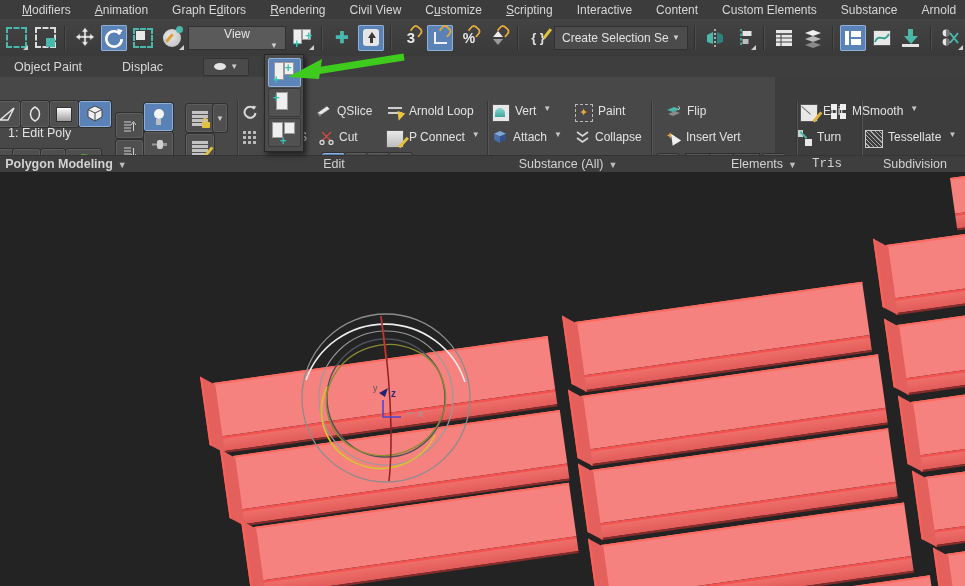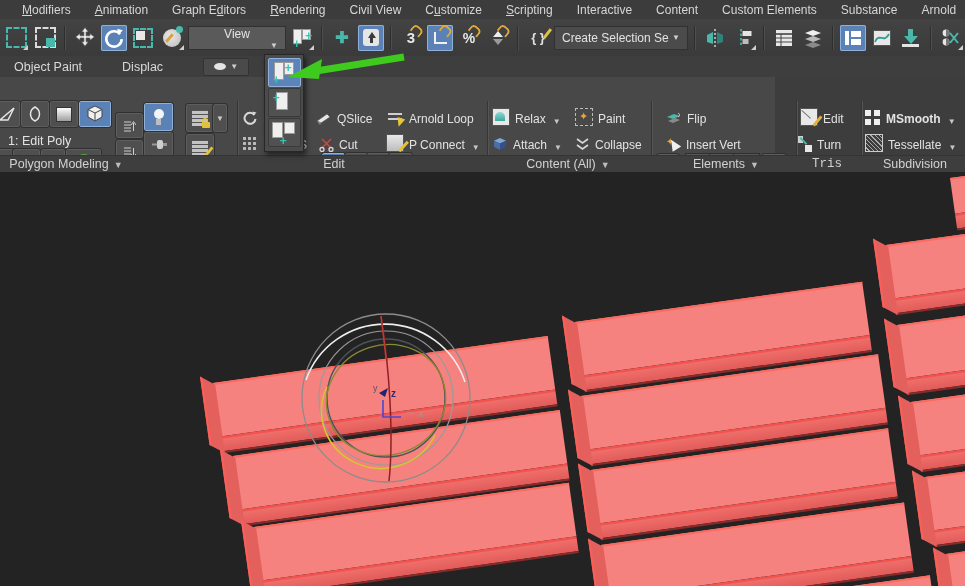--- a/index.html
+++ b/index.html
@@ -44,21 +44,21 @@
   .minbtn i{width:12px;height:7px;background:#e4e4e4;border-radius:50%;display:block;}
   .minbtn em{font-style:normal;font-size:8px;color:#ccc;}
   .rbody{position:absolute;left:0;top:21px;width:965px;height:78px;}
   .rlabels{position:absolute;left:0;top:99px;width:965px;height:17px;
     background:#3e3e3e;border-top:1px solid #343434;}
   .plabel{position:absolute;top:1px;font-size:12.5px;color:#d2d2d2;
     white-space:nowrap;transform:translateX(-50%);}
   .plabel em{font-style:normal;font-size:9px;color:#bdbdbd;margin-left:5px;}
   .vsep{position:absolute;top:24px;height:91px;width:1px;background:#353535;
     border-right:1px solid #555;}
-  .rb{position:absolute;height:22px;display:flex;align-items:flex-end;gap:5px;
+  .rb{position:absolute;height:22px;display:flex;align-items:flex-start;gap:5px;
     color:#e2e2e2;font-size:12px;white-space:nowrap;}
   .rb em{font-style:normal;font-size:8px;color:#c7c7c7;margin-left:2px;}
   .ic{width:16px;height:16px;position:relative;flex:none;display:inline-block;}
   .sq{position:absolute;background:#4f4f4f;border:1px solid #5d5d5d;
     outline:1px solid #303030;border-radius:2px;display:flex;align-items:center;
     justify-content:center;}
   .sq.on{background:#5b82b6;border-color:#8fb0d9;}
   .xyz{position:absolute;width:23px;height:22px;background:#434343;
     border:1px solid #585858;outline:1px solid #2e2e2e;color:#d8d8d8;
     font-size:13px;font-weight:bold;display:flex;align-items:center;justify-content:center;}
@@ -429,21 +429,21 @@
         <i style="position:absolute;right:-2px;bottom:-2px;width:3px;height:13px;background:#e2c23c;transform:rotate(42deg);"></i>
         </span>
       <span>P Connect</span>
         <em>▼</em>
     </div>
 
     <div class="rb" style="left:492px;top:27px;">
       <span class="ic" style="background:#e8e8e8;border:1px solid #555;">
         <i style="position:absolute;left:2px;top:3px;width:10px;height:9px;border-radius:6px 6px 0 0;background:linear-gradient(#8fd8d2,#3ba79e);"></i>
         </span>
-      <span>Relax</span>
+      <span>Vert</span>
         <em>▼</em>
     </div>
     <div class="rb" style="left:492px;top:53px;">
       <svg width="16" height="15" viewBox="0 0 16 15">
         <path d="M8 1 14 3.8 8 6.6 2 3.8z" fill="#7fa8d8"></path>
         <path d="M2 3.8v6L8 13V6.6z" fill="#4a6fa8"></path>
         <path d="M14 3.8v6L8 13V6.6z" fill="#35518a"></path>
         </svg>
       <span>Attach</span>
         <em>▼</em>
@@ -529,21 +529,21 @@
       <span>Turn</span>
     </div>
     <div class="rb" style="left:800px;top:79px;">
       <span class="ic" style="background:#e8e8e8;border:1px solid #555;">
         <i style="position:absolute;left:0;top:0;width:13px;height:1px;background:#777;transform:rotate(42deg);transform-origin:0 0;"></i>
         <i style="position:absolute;left:-2px;bottom:-3px;color:#58a83c;font-style:normal;font-size:9px;">✦</i>
         </span>
       <span>Re-Tri</span>
     </div>
 
-    <div class="rb" style="left:865px;top:27px;font-weight:bold;">
+    <div class="rb" style="left:831px;top:27px;">
       <span class="ic">
         <i style="position:absolute;left:0;top:0;width:6px;height:6px;background:#efefef;"></i>
         <i style="position:absolute;right:1px;top:0;width:6px;height:6px;background:#efefef;"></i>
         <i style="position:absolute;left:0;bottom:1px;width:6px;height:6px;background:#efefef;"></i>
         <i style="position:absolute;right:1px;bottom:1px;width:6px;height:6px;background:#efefef;"></i>
         </span>
       <span>MSmooth</span>
         <em>▼</em>
     </div>
     <div class="rb" style="left:865px;top:53px;">
@@ -560,27 +560,27 @@
     </div>
 
     <div class="vsep" style="left:237px;"></div>
     <div class="vsep" style="left:487px;"></div>
     <div class="vsep" style="left:651px;"></div>
     <div class="vsep" style="left:796px;"></div>
     <div class="vsep" style="left:861px;"></div>
   </div>
 
   <div class="rlabels">
-    <span class="plabel" style="left:66px;">
+    <span class="plabel" style="left:66px;font-weight:bold;">
       <span>Polygon Modeling</span><em>▼</em></span>
     <span class="plabel" style="left:334px;">
       <span>Edit</span></span>
     <span class="plabel" style="left:568px;">
-      <span>Content (All)</span><em>▼</em></span>
-    <span class="plabel" style="left:726px;">
+      <span>Substance (All)</span><em>▼</em></span>
+    <span class="plabel" style="left:764px;">
       <span>Elements</span><em>▼</em></span>
     <span class="plabel" style="left:827px;font-family:Liberation Mono, monospace;">
       <span>Tris</span></span>
     <span class="plabel" style="left:915px;">
       <span>Subdivision</span></span>
   </div>
 </div>
 
 <div class="flyout">
   <div class="fbtn on">

